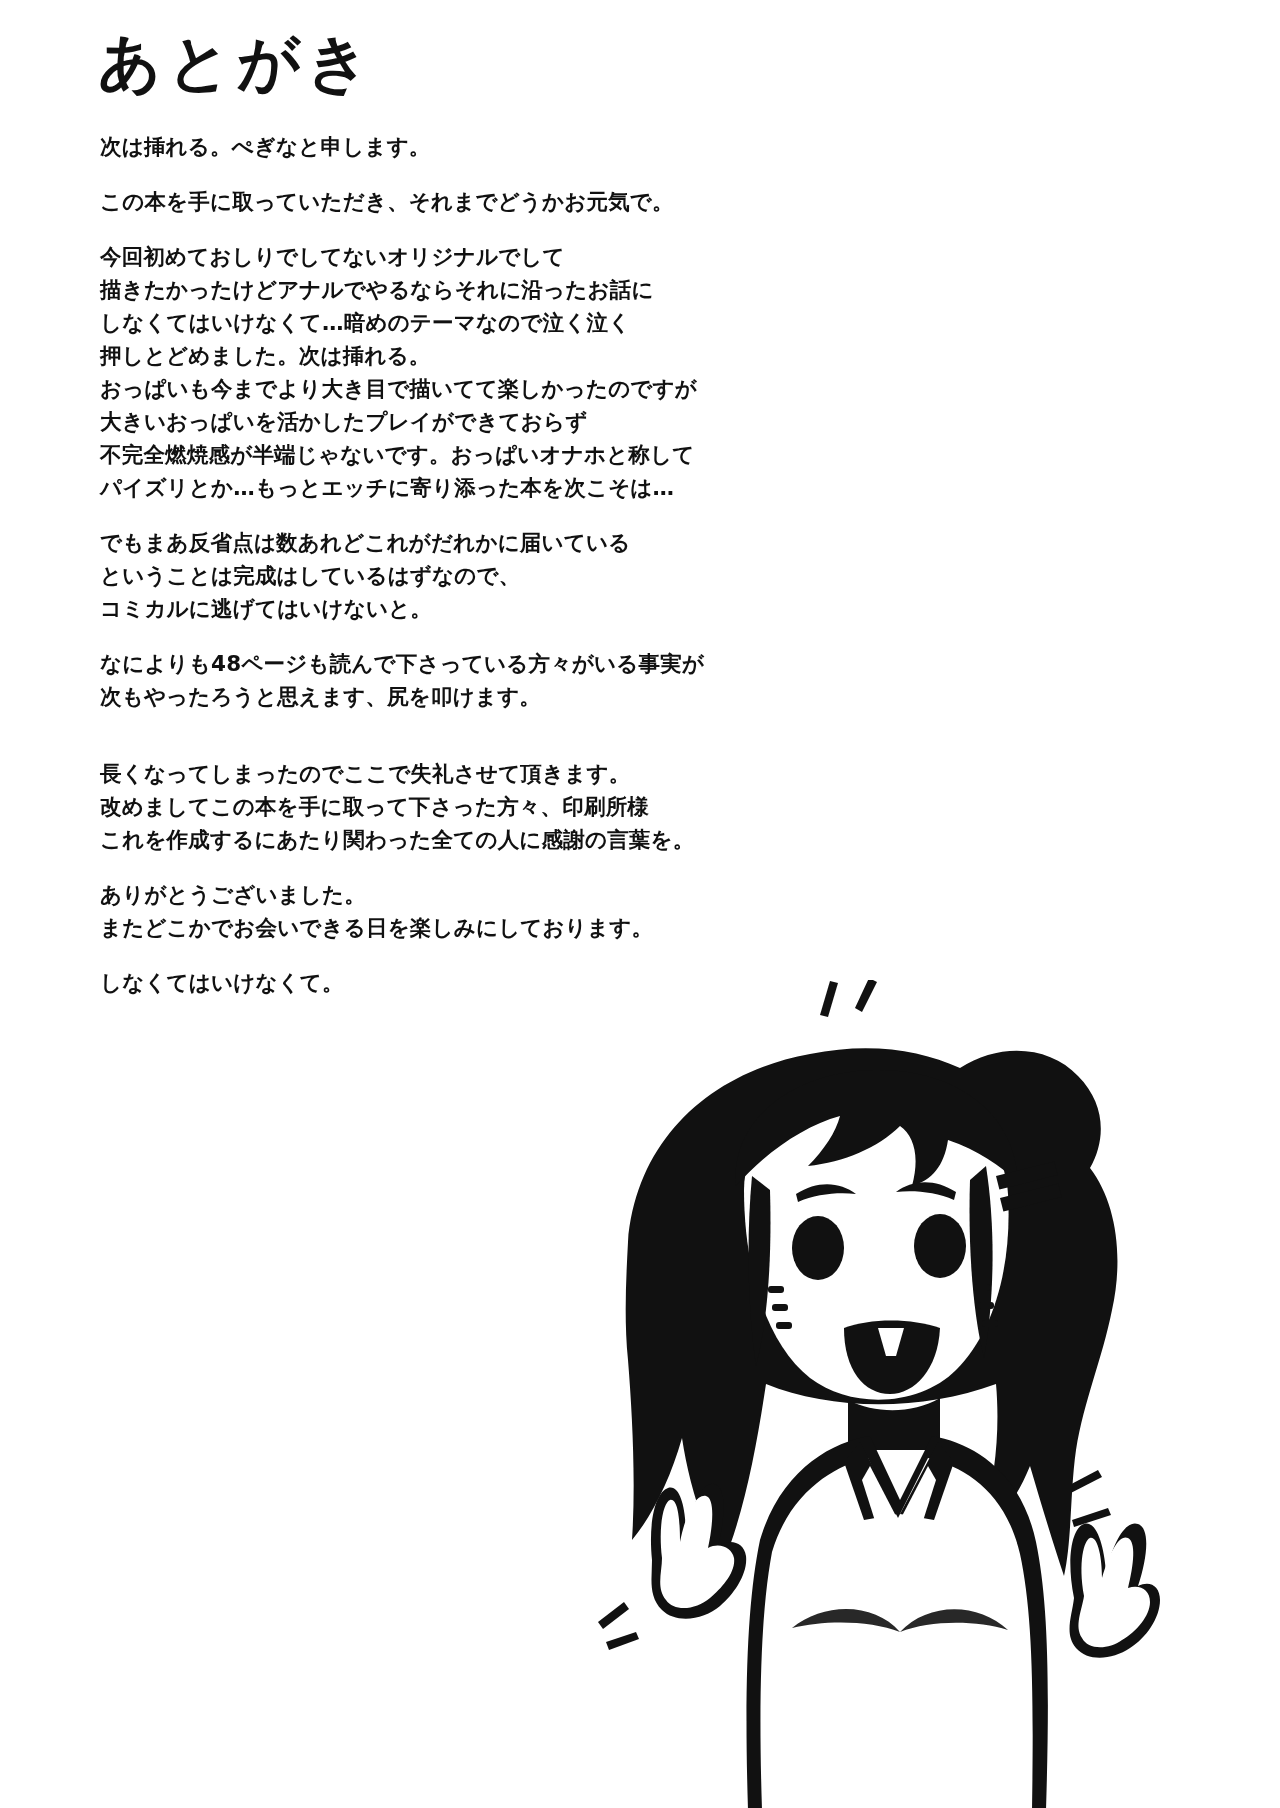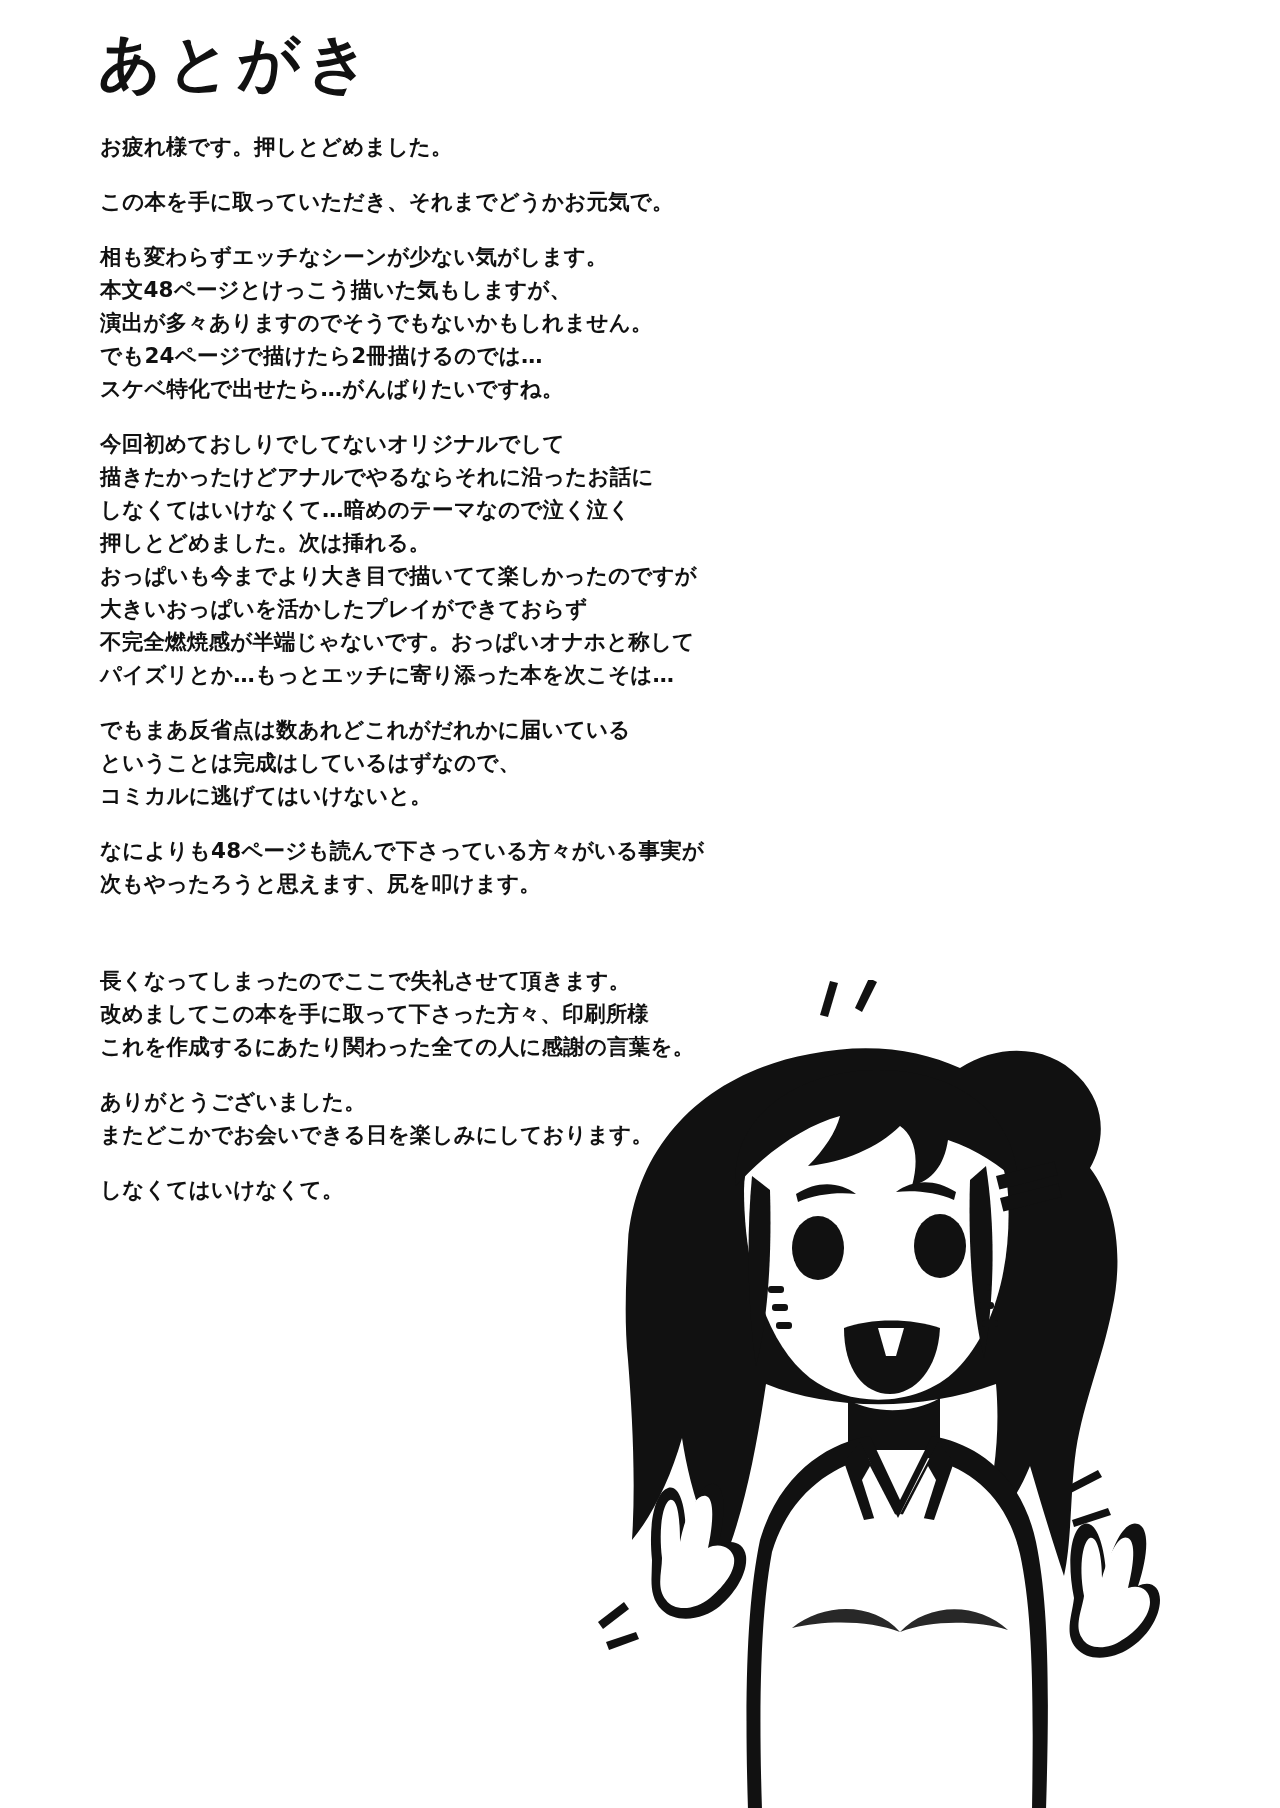--- a/index.html
+++ b/index.html
@@ -38,46 +38,41 @@
     font-weight: bold;
     line-height: 33px;
     color: #111111;
     letter-spacing: 0.2px;
   }
   .para {
     margin: 0 0 22px 0;
     white-space: pre-line;
   }
   .para.gap-big {
-    margin-bottom: 64px;
+    margin-bottom: 44px;
   }
   .art {
     position: absolute;
     left: 400px;
     top: 980px;
     width: 760px;
     height: 830px;
     pointer-events: none;
   }
 </style>
 </head>
 <body>
 
 <div class="page">
 
   <div class="title">あとがき</div>
 
   <div class="body-text">
-    <p class="para">お疲れ様です。押しとどめました。</p>
+    <p class="para">次は挿れる。ぺぎなと申します。</p>
     <p class="para">この本を手に取っていただき、それまでどうかお元気で。</p>
-    <p class="para">相も変わらずエッチなシーンが少ない気がします。
-本文48ページとけっこう描いた気もしますが、
-演出が多々ありますのでそうでもないかもしれません。
-でも24ページで描けたら2冊描けるのでは…
-スケベ特化で出せたら…がんばりたいですね。</p>
     <p class="para">今回初めておしりでしてないオリジナルでして
 描きたかったけどアナルでやるならそれに沿ったお話に
 しなくてはいけなくて…暗めのテーマなので泣く泣く
 押しとどめました。次は挿れる。
 おっぱいも今までより大き目で描いてて楽しかったのですが
 大きいおっぱいを活かしたプレイができておらず
 不完全燃焼感が半端じゃないです。おっぱいオナホと称して
 パイズリとか…もっとエッチに寄り添った本を次こそは…</p>
     <p class="para">でもまあ反省点は数あれどこれがだれかに届いている
 ということは完成はしているはずなので、

